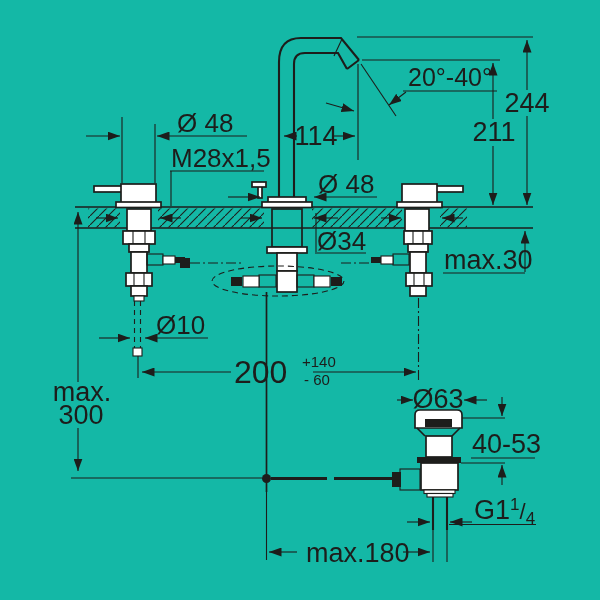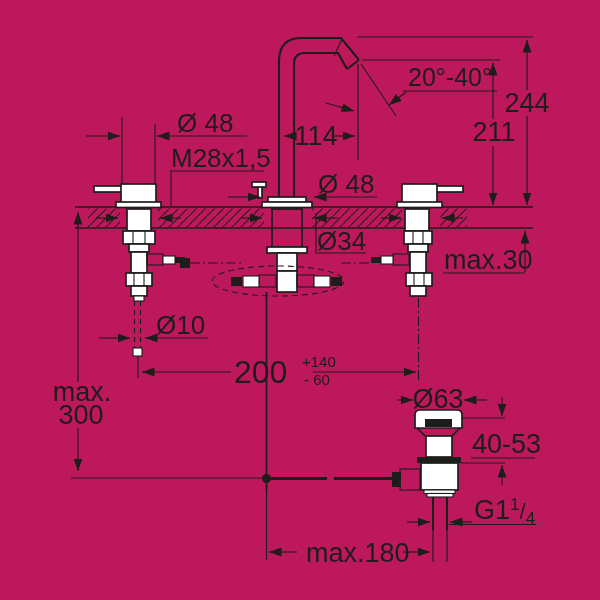--- a/index.html
+++ b/index.html
@@ -1,16 +1,16 @@
 <!DOCTYPE html>
 <html><head>
 <meta charset="utf-8">
 <style>
   html,body{margin:0;padding:0;background:#fff;width:600px;height:600px;overflow:hidden;}
-  .stage{width:600px;height:600px;background:#be185d;position:relative;}
+  .stage{width:600px;height:600px;background:#14b8a6;position:relative;}
   svg{display:block;}
   text{font-family:"Liberation Sans","DejaVu Sans",sans-serif;fill:#1d1d1b;}
   .ln{stroke:#1d1d1b;fill:none;}
   .thin{stroke-width:1.1;}
   .med{stroke-width:1.7;}
   .thick{stroke-width:2.1;}
   .solid{fill:#1d1d1b;stroke:none;}
   .white{fill:#ffffff;}
 </style>
 </head>

